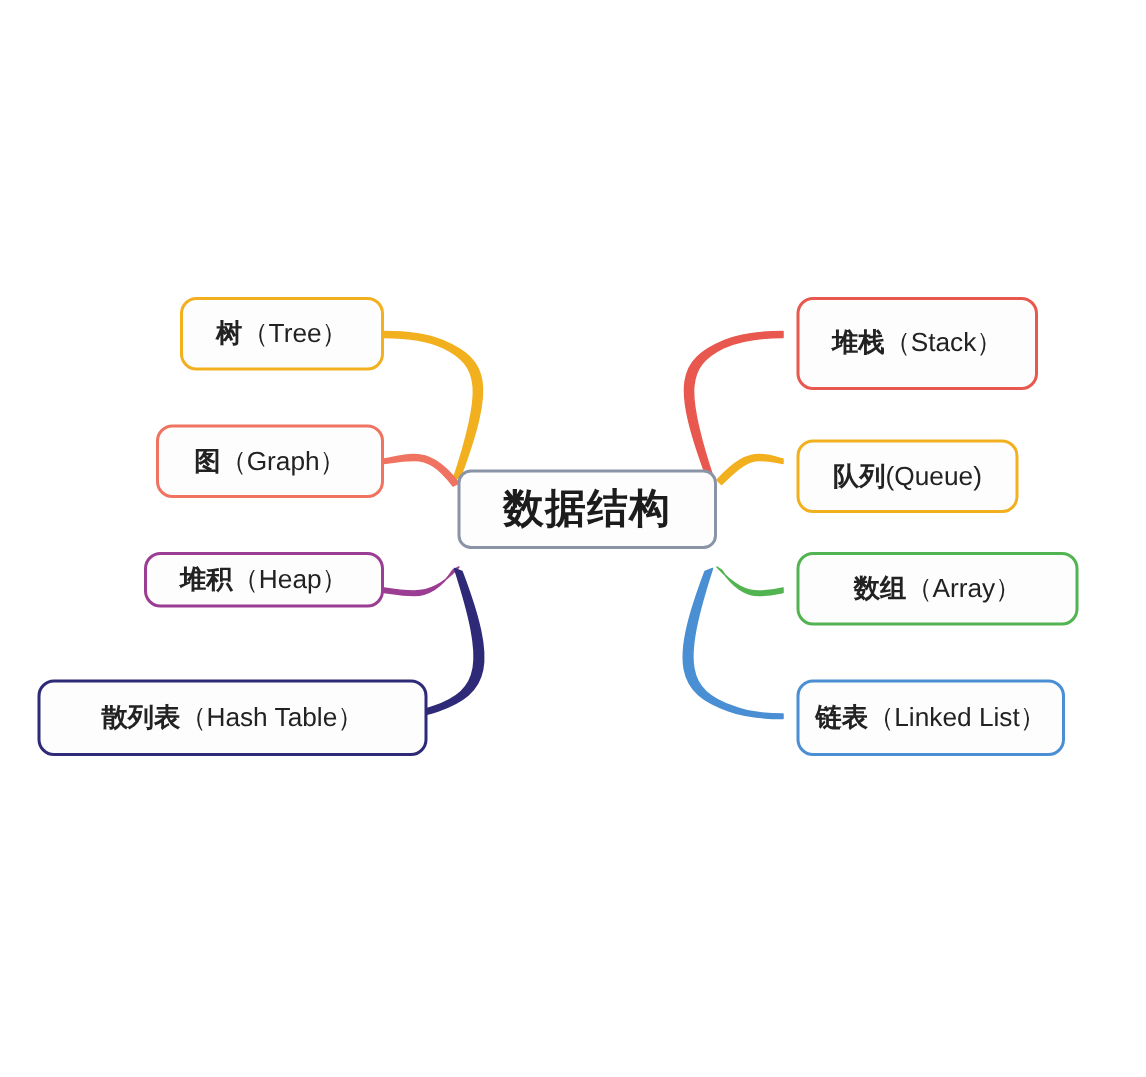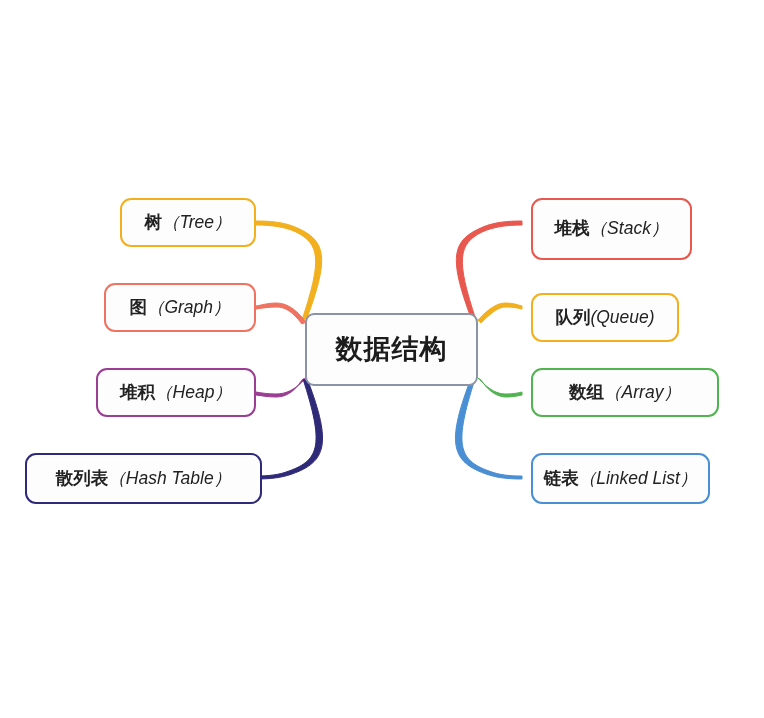--- a/index.html
+++ b/index.html
@@ -52,53 +52,52 @@
   
   .node.leaf {
     font-size: 17.5px;
     font-weight: bold;
   }
   .node.leaf .cn {
     font-weight: bold;
   }
   .node.leaf .en {
     font-weight: normal;
-    font-style: italic;
   }
 </style>
 </head>
 <body>
 
 <div id="canvas">
 
   <svg id="connectors" viewBox="0 0 764 718" xmlns="http://www.w3.org/2000/svg">
       <path d="M 307 318 C 330 256 326 240 295 227 C 283 222 270 221 256 221 L 256 225 C 272 225 285 227 296 232 C 320 244 322 260 302 320 Z" fill="#f2b01e" stroke="#f2b01e" stroke-width="1" stroke-linejoin="round"></path>
       <path d="M 306 322 C 295 308 286 303 276 303 C 268 303 262 305 256 306 L 256 309 C 263 308 269 307 276 307 C 285 307 292 311 302 324 Z" fill="#ef7360" stroke="#ef7360" stroke-width="1" stroke-linejoin="round"></path>
       <path d="M 306 378 C 295 390 286 394 276 394 C 268 394 262 393 256 392 L 256 395 C 263 396 269 397 276 397 C 286 397 294 392 302 380 Z" fill="#9b3d93" stroke="#9b3d93" stroke-width="1" stroke-linejoin="round"></path>
       <path d="M 308 381 C 332 444 326 462 292 474 C 281 478 269 479 256 479 L 256 476 C 268 476 279 475 289 471 C 320 460 324 444 303 379 Z" fill="#2f2a78" stroke="#2f2a78" stroke-width="1" stroke-linejoin="round"></path>
       <path d="M 471 318 C 448 256 452 240 483 227 C 495 222 508 221 522 221 L 522 225 C 506 225 493 227 482 232 C 458 244 456 260 476 320 Z" fill="#e8584e" stroke="#e8584e" stroke-width="1" stroke-linejoin="round"></path>
       <path d="M 478 320 C 490 307 498 303 506 303 C 513 303 518 305 522 306 L 522 309 C 517 308 513 307 506 307 C 499 307 493 311 481 323 Z" fill="#f2b01e" stroke="#f2b01e" stroke-width="1" stroke-linejoin="round"></path>
       <path d="M 478 378 C 490 391 498 394 506 394 C 513 394 518 393 522 392 L 522 395 C 517 396 513 397 506 397 C 498 397 489 392 481 380 Z" fill="#52b450" stroke="#52b450" stroke-width="1" stroke-linejoin="round"></path>
       <path d="M 470 381 C 446 444 452 462 486 474 C 497 478 509 479 522 479 L 522 476 C 510 476 499 475 489 471 C 458 460 454 444 475 379 Z" fill="#4a8fd4" stroke="#4a8fd4" stroke-width="1" stroke-linejoin="round"></path>
     </svg>
 
   <div id="nodes">
-      <div class="node central" style="left: 305px; top: 313px; width: 173px; height: 73px; border-color: rgb(138, 148, 166); color: rgb(28, 28, 28);">
+      <div class="node central" style="left: 305px; top: 313px; width: 173px; height: 53px; border-color: rgb(138, 148, 166); color: rgb(28, 28, 28);">
         <span class="node-label">数据结构</span>
       </div>
       <div class="node leaf" style="left: 120px; top: 198px; width: 136px; height: 49px; border-color: rgb(242, 176, 30);">
         <span class="node-label"><span class="cn">树</span><span class="en">（Tree）</span></span>
       </div>
       <div class="node leaf" style="left: 104px; top: 283px; width: 152px; height: 49px; border-color: rgb(239, 115, 96);">
         <span class="node-label"><span class="cn">图</span><span class="en">（Graph）</span></span>
       </div>
-      <div class="node leaf" style="left: 96px; top: 368px; width: 160px; height: 49px; border-color: rgb(155, 61, 147);">
+      <div class="node leaf" style="left: 96px; top: 368px; width: 160px; height: 37px; border-color: rgb(155, 61, 147);">
         <span class="node-label"><span class="cn">堆积</span><span class="en">（Heap）</span></span>
       </div>
-      <div class="node leaf" style="left: 25px; top: 453px; width: 237px; height: 51px; border-color: rgb(47, 42, 120);">
+      <div class="node leaf" style="left: 25px; top: 453px; width: 260px; height: 51px; border-color: rgb(47, 42, 120);">
         <span class="node-label"><span class="cn">散列表</span><span class="en">（Hash Table）</span></span>
       </div>
       <div class="node leaf" style="left: 531px; top: 198px; width: 161px; height: 62px; border-color: rgb(232, 88, 78);">
         <span class="node-label"><span class="cn">堆栈</span><span class="en">（Stack）</span></span>
       </div>
       <div class="node leaf" style="left: 531px; top: 293px; width: 148px; height: 49px; border-color: rgb(242, 176, 30);">
         <span class="node-label"><span class="cn">队列</span><span class="en">(Queue)</span></span>
       </div>
       <div class="node leaf" style="left: 531px; top: 368px; width: 188px; height: 49px; border-color: rgb(82, 180, 80);">
         <span class="node-label"><span class="cn">数组</span><span class="en">（Array）</span></span>

